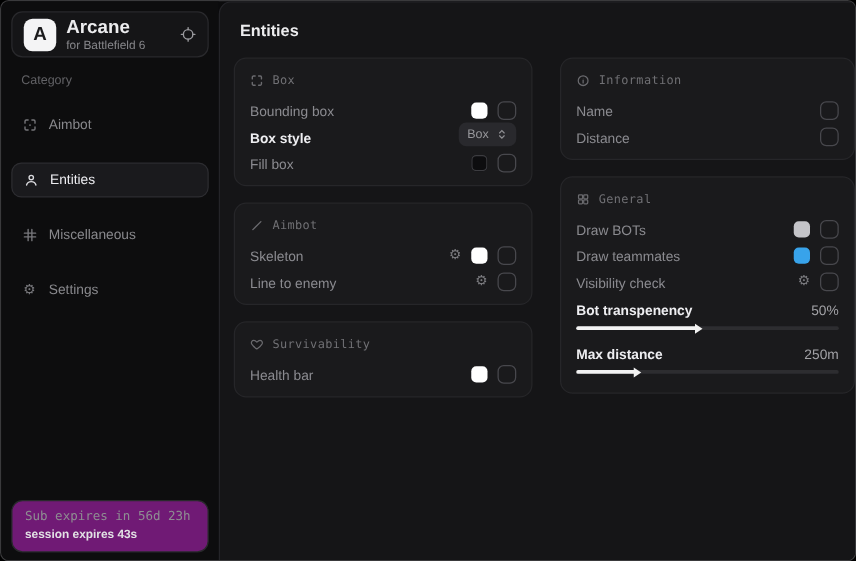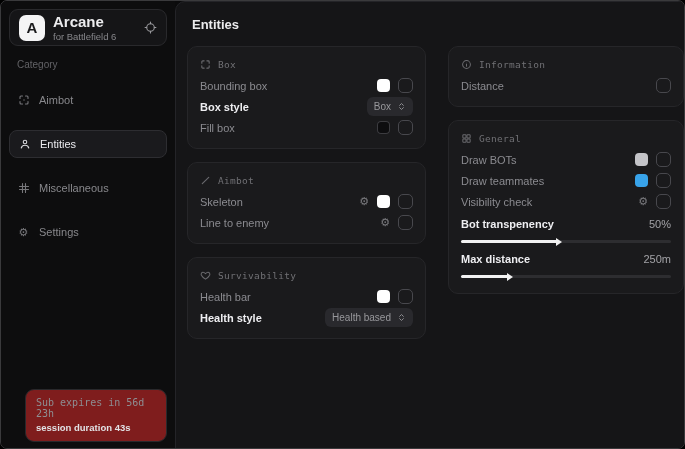--- a/index.html
+++ b/index.html
@@ -36,23 +36,22 @@
     color:#88888c; font-size:11px; cursor:default;
   }
   .nav-item .nicon { display:flex; color:#77777b; width:13px; justify-content:center; }
   .nav-item.active {
     background:#1a1a1d; border:1px solid #2d2d31; color:#ececf0; margin:2px 8px;
   }
   .nav-item.active .nicon { color:#d8d8dc; }
 
   .footer-card {
     position:absolute; left:8px; right:8px; bottom:6px;
-    background:#7f1d1d; border:1px solid #29292c; border-radius:9px;
+    background:#701a75; border:1px solid #29292c; border-radius:9px;
     padding:7px 10px 8px;
-    margin-left:16px;
   }
   .footer-line1 { font-family:"DejaVu Sans Mono", monospace; font-size:10px; color:#8e8e92; }
   .footer-line2 { font-size:9.5px; font-weight:bold; color:#e2e2e5; margin-top:3px; }
 
   
   .main {
     position:absolute; left:174px; top:0; right:-2px; bottom:-2px;
     background:#151517; border:1px solid #242428; border-radius:10px 0 0 0;
   }
   .page-title { padding:15px 0 0 16px; font-size:13px; font-weight:bold; color:#ececee; }
@@ -65,21 +64,21 @@
     background:#1a1a1c; border:1px solid #262629; border-radius:10px;
     padding:9px 12px 10px;
   }
   .card-head {
     display:flex; align-items:center; gap:7px; margin:3px 0 5px;
     font-family:"DejaVu Sans Mono", monospace; font-size:9.5px; color:#707074;
     letter-spacing:.3px;
   }
   .card-head .sicon { display:flex; color:#6a6a6e; }
 
-  .row { height:21px; display:flex; align-items:center; justify-content:space-between; }
+  .row { height:21px; display:flex; align-items:flex-end; justify-content:space-between; }
   .lbl { font-size:11px; color:#8b8b90; }
   .lbl.em { color:#eeeef1; font-weight:bold; }
   .ctrls { display:flex; align-items:center; gap:8px; }
 
   .swatch { width:13px; height:13px; border-radius:4px; background:#fff; }
   .swatch.dark { box-shadow:inset 0 0 0 1px #3c3c40; }
 
   .checkbox {
     width:15px; height:15px; border:1.5px solid #48484d; border-radius:5px;
     background:transparent;
@@ -166,21 +165,21 @@
       </div>
 
       <div class="nav-item">
         <span class="nicon gear">⚙</span>
         <span>Settings</span>
       </div>
     </nav>
 
     <div class="footer-card">
       <div class="footer-line1">Sub expires in 56d 23h</div>
-      <div class="footer-line2">session duration 43s</div>
+      <div class="footer-line2">session expires 43s</div>
     </div>
   </aside>
 
   <main class="main">
     <h1 class="page-title">Entities</h1>
 
     <div class="col col-left">
 
       <section class="card">
         <div class="card-head">
@@ -261,48 +260,43 @@
         </div>
 
         <div class="row">
           <span class="lbl">Health bar</span>
           <span class="ctrls">
             <span class="swatch" style="background: rgb(255, 255, 255);"></span>
             <span class="checkbox"></span>
           </span>
         </div>
 
-        <div class="row">
-          <span class="lbl em">Health style</span>
-          <button class="dd">
-            <span>Health based</span>
-            <span class="chev">
-              <svg width="9" height="9" viewBox="0 0 24 24" fill="none" stroke="currentColor" stroke-width="2.6" stroke-linecap="round">
-                  <path d="M7 9l5-5 5 5M7 15l5 5 5-5"></path>
-                </svg>
-            </span>
-          </button>
-        </div>
       </section>
     </div>
 
     <div class="col col-right">
 
       <section class="card">
         <div class="card-head">
           <span class="sicon">
             <svg width="11" height="11" viewBox="0 0 24 24" fill="none" stroke="currentColor" stroke-width="2.2" stroke-linecap="round">
                 <circle cx="12" cy="12" r="8.5"></circle>
                 <path d="M12 11v5"></path>
                 <circle cx="12" cy="7.8" r="0.6" fill="currentColor" stroke="none"></circle>
               </svg>
           </span>
           <span>Information</span>
         </div>
 
+        <div class="row">
+          <span class="lbl">Name</span>
+          <span class="ctrls">
+              <span class="checkbox"></span>
+            </span>
+        </div>
 
         <div class="row">
           <span class="lbl">Distance</span>
           <span class="ctrls">
               <span class="checkbox"></span>
             </span>
         </div>
       </section>
 
       <section class="card">

